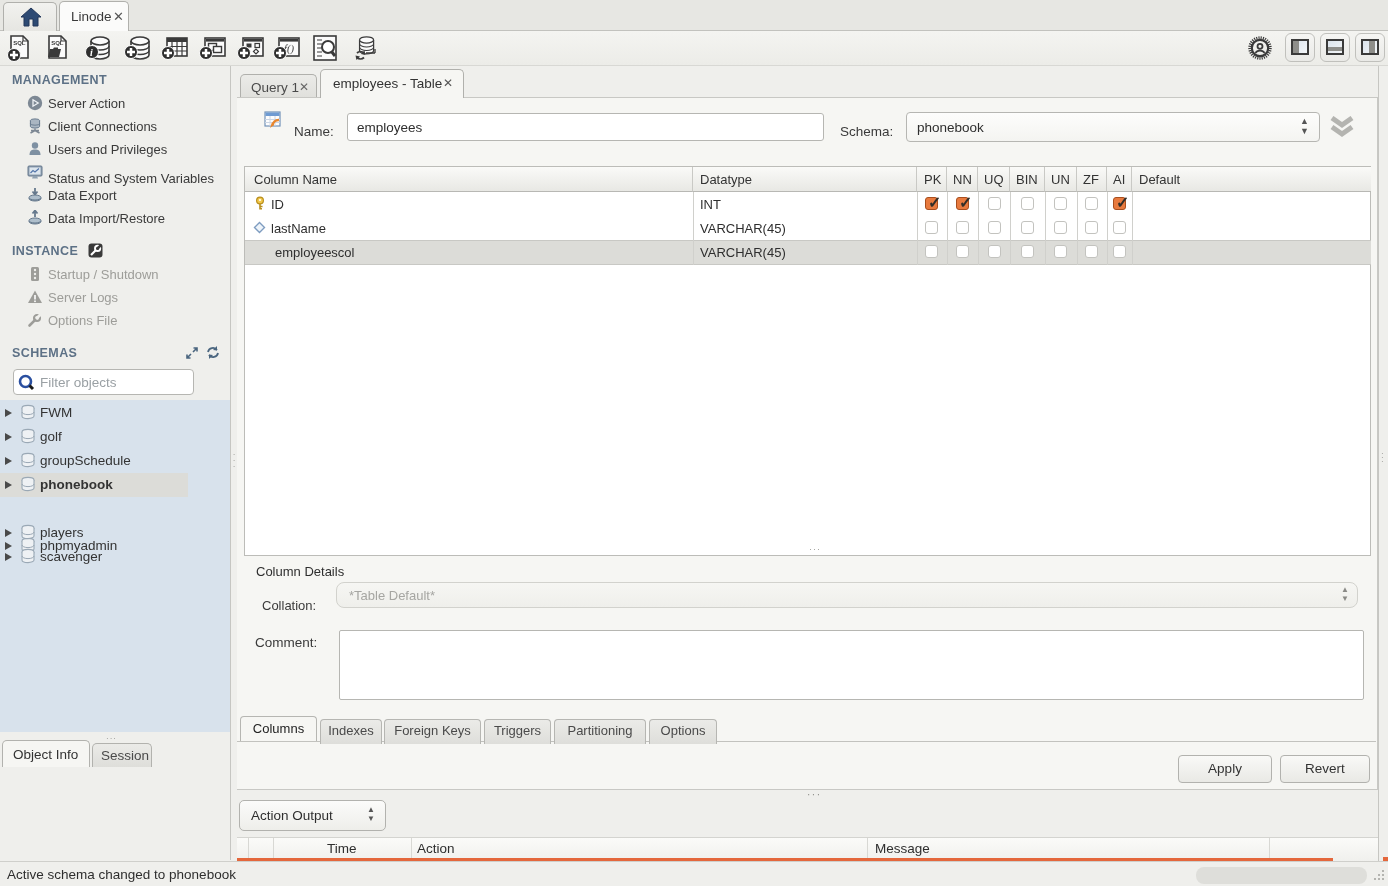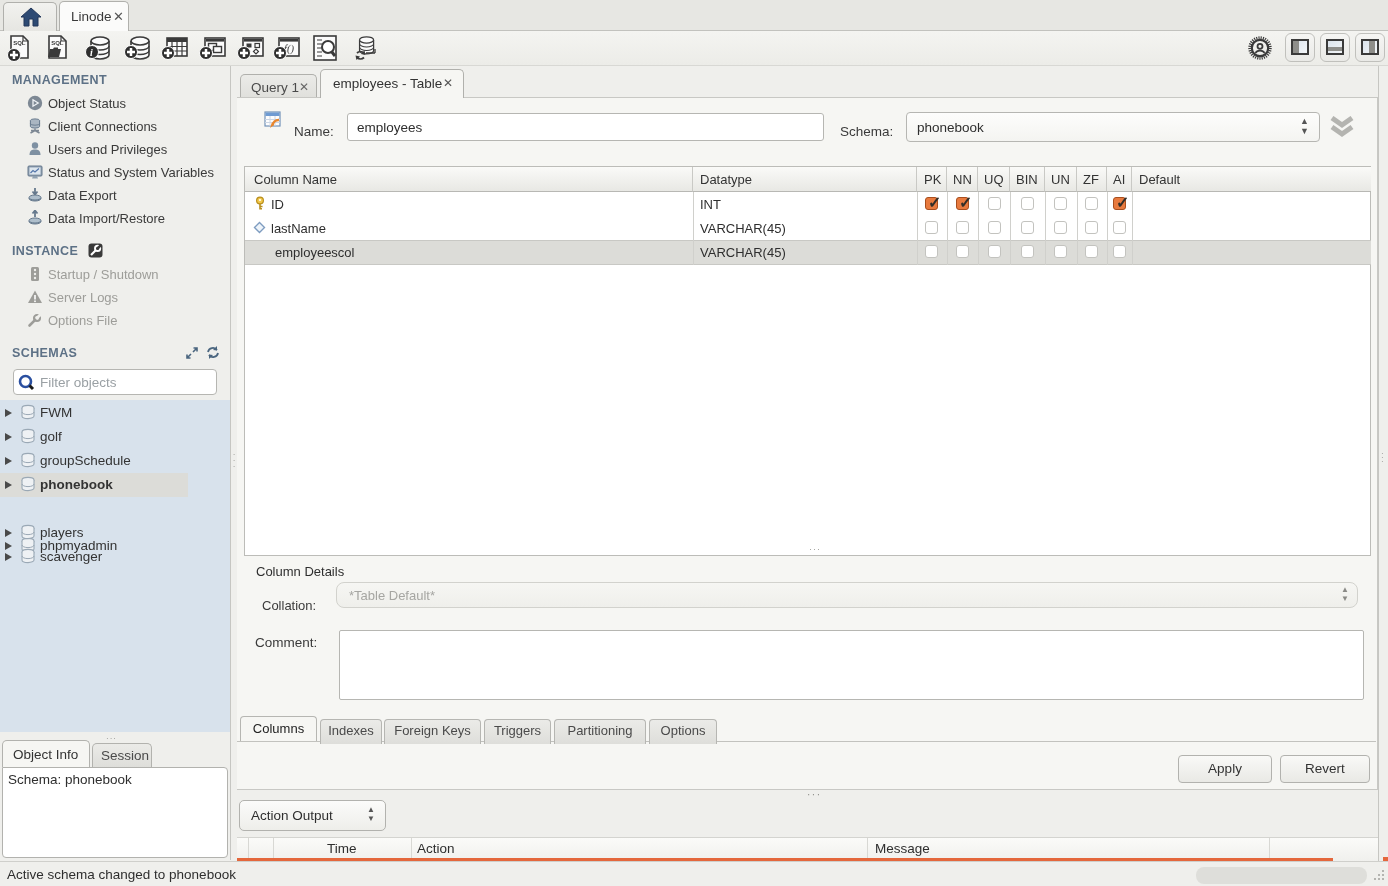--- a/index.html
+++ b/index.html
@@ -183,40 +183,40 @@
     <div style="position:absolute;left:5px;top:5px;width:18px;height:16px;border:2px solid #3a3a3a;background:linear-gradient(135deg,#dce4ec,#f2f5f8);"></div>
     <div style="position:absolute;left:13px;top:7px;width:6px;height:12px;background:#8e8e8a;"></div>
   </div>
 </div>
 <div class="abs" id="sidebar">
   <div class="sechead" style="position:absolute;left:12px;top:7px;">MANAGEMENT</div>
   <svg class="sicon" style="top:29px;" viewBox="0 0 16 16">
       <circle cx="8" cy="8" r="7.2" fill="#7d8894"></circle>
       <path d="M6 4.8 L11.2 8 L6 11.2 Z" fill="#7d8894" stroke="#eef1f4" stroke-width="1.3"></path>
     </svg>
-  <div class="sitem" style="top:30px;">Object Status</div>
+  <div class="sitem" style="top:30px;">Server Action</div>
   <svg class="sicon" style="top:52px;" viewBox="0 0 16 16">
       <ellipse cx="8" cy="2.6" rx="4.6" ry="1.7" fill="#aab6c2" stroke="#66798d" stroke-width="1"></ellipse>
       <path d="M3.4 2.6 L3.4 8.4 A4.6 1.7 0 0 0 12.6 8.4 L12.6 2.6" fill="#aab6c2" stroke="#66798d" stroke-width="1"></path>
       <path d="M3.4 5.5 A4.6 1.7 0 0 0 12.6 5.5" fill="none" stroke="#66798d" stroke-width="0.9"></path>
       <path d="M8 10.5 L8 12.5 M8 12.5 L3.5 15 M8 12.5 L12.5 15 M4 12.5 L12 12.5" stroke="#7d8894" stroke-width="1.5" fill="none"></path>
     </svg>
   <div class="sitem" style="top:53px;">Client Connections</div>
   <svg class="sicon" style="top:75px;" viewBox="0 0 16 16">
       <circle cx="8" cy="4.5" r="3.2" fill="#7e90a2"></circle>
       <path d="M2.5 14 C2.5 9.5 5 8.5 8 8.5 C11 8.5 13.5 9.5 13.5 14 Z" fill="#7e90a2"></path>
     </svg>
   <div class="sitem" style="top:76px;">Users and Privileges</div>
   <svg class="sicon" style="top:98px;" viewBox="0 0 16 16">
       <rect x="1" y="2" width="14" height="10" rx="1" fill="#8fa1b2" stroke="#66798d"></rect>
       <rect x="2.5" y="3.5" width="11" height="7" fill="#dde6ee"></rect>
       <path d="M3.5 9 L6 6.5 L8 8 L12 4.5" stroke="#5577aa" stroke-width="1.2" fill="none"></path>
       <path d="M6 12 L10 12 L11 14.5 L5 14.5 Z" fill="#8fa1b2"></path>
     </svg>
-  <div class="sitem" style="top:99px;">Status and System Variables</div>
+  <div class="sitem" style="top:105px;">Status and System Variables</div>
   <svg class="sicon" style="top:121px;" viewBox="0 0 16 16">
       <path d="M8 1 L8 7 M5.5 4.5 L8 7.5 L10.5 4.5" stroke="#66798d" stroke-width="1.8" fill="none"></path>
       <ellipse cx="8" cy="11.5" rx="6" ry="2.5" fill="#8fa1b2" stroke="#66798d"></ellipse>
       <ellipse cx="8" cy="10.5" rx="6" ry="2.5" fill="#aebecb" stroke="#66798d"></ellipse>
     </svg>
   <div class="sitem" style="top:122px;">Data Export</div>
   <svg class="sicon" style="top:144px;" viewBox="0 0 16 16">
       <path d="M8 7 L8 1 M5.5 3.5 L8 0.5 L10.5 3.5" stroke="#66798d" stroke-width="1.8" fill="none"></path>
       <ellipse cx="8" cy="11.5" rx="6" ry="2.5" fill="#8fa1b2" stroke="#66798d"></ellipse>
       <ellipse cx="8" cy="10.5" rx="6" ry="2.5" fill="#aebecb" stroke="#66798d"></ellipse>
@@ -252,21 +252,21 @@
 
   <div class="sechead" style="position:absolute;left:12px;top:280px;">SCHEMAS</div>
   <svg style="position:absolute;left:186px;top:281px;width:12px;height:12px;" viewBox="0 0 12 12">
       <path d="M7 5 L11 1 M7.5 1 L11 1 L11 4.5 M5 7 L1 11 M1 7.5 L1 11 L4.5 11" stroke="#4a657f" stroke-width="1.6" fill="none"></path>
     </svg>
   <svg style="position:absolute;left:206px;top:280px;width:14px;height:13px;" viewBox="0 0 14 13">
       <path d="M2 6 a5 5 0 0 1 9-2 M12 7 a5 5 0 0 1-9 2" stroke="#4a657f" stroke-width="1.8" fill="none"></path>
       <path d="M11 0 L11 4.5 L7 4 Z" fill="#4a657f"></path>
       <path d="M3 13 L3 8.5 L7 9 Z" fill="#4a657f"></path>
     </svg>
-  <div class="input" style="left:13px;top:303px;width:204px;height:26px;border-radius:4px;">
+  <div class="input" style="left:13px;top:303px;width:181px;height:26px;border-radius:4px;">
     <svg style="position:absolute;left:4px;top:4px;width:17px;height:17px;" viewBox="0 0 17 17">
         <circle cx="7.5" cy="7.5" r="5.5" fill="#fff" stroke="#2a4fa0" stroke-width="2.6"></circle>
         <path d="M11.5 11.5 L15 15" stroke="#1a1a1a" stroke-width="3"></path>
       </svg>
     <span style="position:absolute;left:26px;top:5px;font-size:13.5px;color:#9aa0a4;">Filter objects</span>
   </div>
   <div id="schemalist">
     <div class="srow" style="top:1px;">
         <span class="arr"></span>
         <svg width="16" height="17" viewBox="0 0 16 17">
@@ -317,23 +317,20 @@
         <span class="txt">scavenger</span>
       </div>
   </div>
   <div style="position:absolute;left:106px;top:668px;width:18px;height:4px;color:#9a9a96;font-size:8px;letter-spacing:1px;">···</div>
   <div style="position:absolute;left:2px;top:674px;width:88px;height:27px;border:1px solid #b2b2ae;border-bottom:none;border-radius:5px 5px 0 0;background:#f6f6f3;">
       <span style="position:absolute;left:10px;top:6px;font-size:13.5px;color:#333;">Object Info</span>
     </div>
   <div style="position:absolute;left:92px;top:677px;width:60px;height:24px;border:1px solid #b2b2ae;border-bottom:none;border-radius:5px 5px 0 0;background:linear-gradient(#ebebe8,#dededa);">
       <span style="position:absolute;left:8px;top:4px;font-size:13.5px;color:#4a4a4a;">Session</span>
     </div>
-  <div style="position:absolute;left:2px;top:701px;width:226px;height:91px;border:1px solid #b2b2ae;border-radius:0 4px 4px 4px;background:#fff;">
-    <span style="position:absolute;left:5px;top:4px;font-size:13.5px;color:#2e2e2e;">Schema: phonebook</span>
-  </div>
 </div>
 <div class="abs" id="main">
   <div class="mtab" style="left:3px;width:77px;">
       <span style="position:absolute;left:10px;top:5px;">Query 1</span>
       <span style="position:absolute;left:58px;top:5px;font-size:12px;color:#666;">✕</span>
     </div>
   <div class="mtab active" style="left:83px;width:144px;">
       <span style="position:absolute;left:12px;top:6px;">employees - Table</span>
       <span style="position:absolute;left:122px;top:6px;font-size:12px;color:#555;">✕</span>
     </div>

